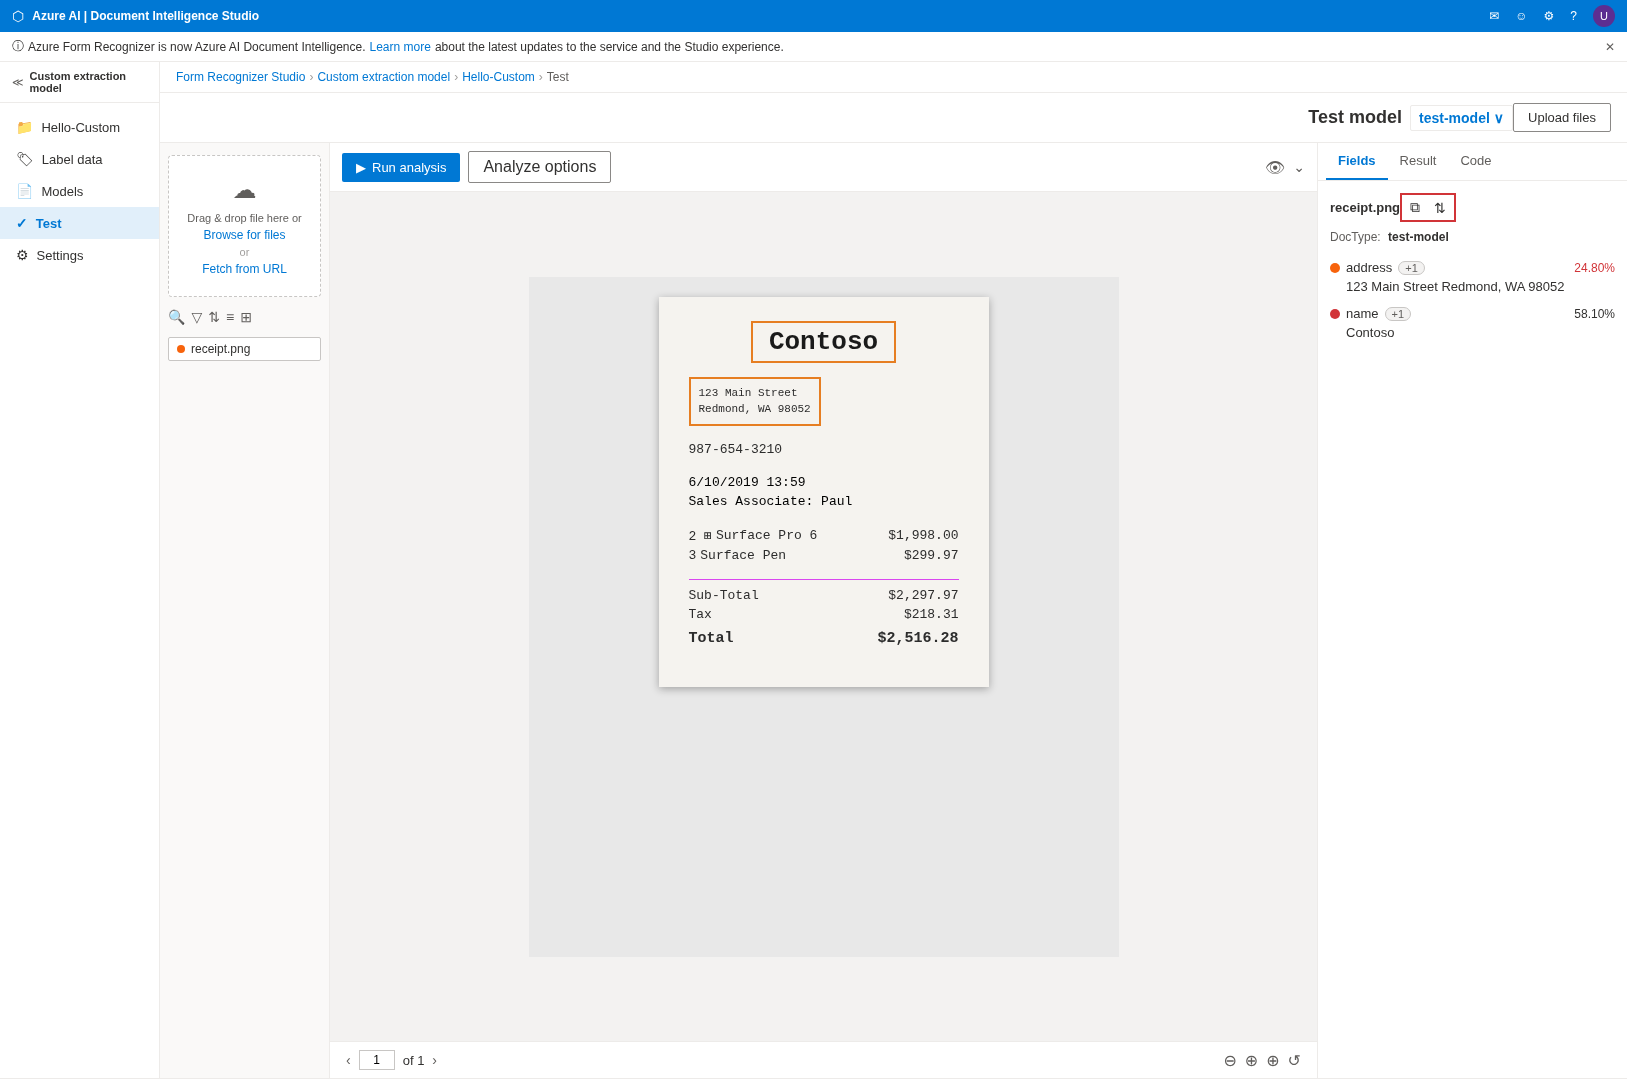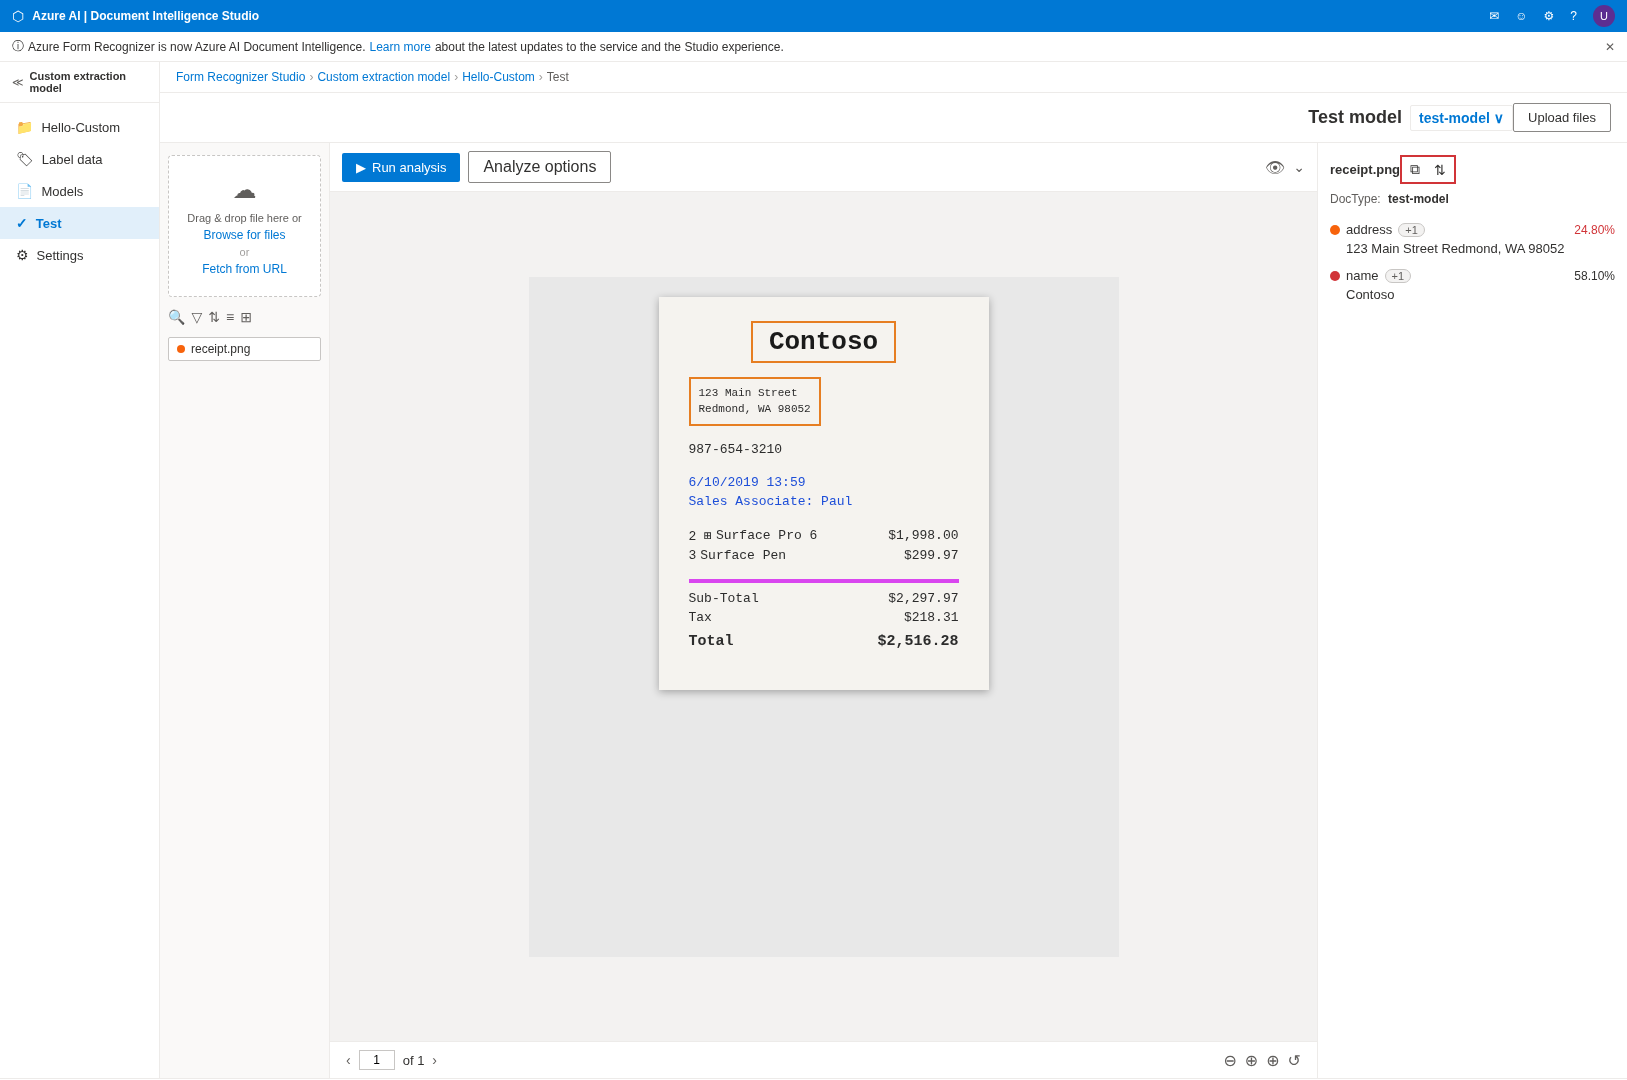--- a/index.html
+++ b/index.html
@@ -227,24 +227,24 @@
     .receipt-paper {
       background: #f5f3ef;
       width: 330px;
       margin: 20px auto;
       padding: 30px 30px 40px 30px;
       box-shadow: 0 2px 8px rgba(0,0,0,0.3);
       font-family: 'Courier New', monospace;
       position: relative;
     }
     .receipt-phone { font-size: 13px; color: #2c2c2c; margin-bottom: 16px; }
-    .receipt-date { font-size: 13px; color: #1d4ed8; margin-bottom: 16px; line-height: 1.5; }
+    .receipt-date { font-size: 13px; color: #000000; margin-bottom: 16px; line-height: 1.5; }
     .receipt-items { font-size: 13px; color: #2c2c2c; margin-bottom: 16px; }
     .receipt-item-row { display: flex; justify-content: space-between; margin-bottom: 4px; }
-    .receipt-totals { font-size: 13px; color: #2c2c2c; border-top: 4px solid #d946ef; padding-top: 8px; }
+    .receipt-totals { font-size: 13px; color: #2c2c2c; border-top: 1px solid #d946ef; padding-top: 8px; }
     .receipt-total-row { display: flex; justify-content: space-between; margin-bottom: 4px; }
     .receipt-total-final { display: flex; justify-content: space-between; margin-top: 8px; font-size: 15px; }
 
     
     .viewer-bottom {
       background: #fff;
       border-top: 1px solid #edebe9;
       padding: 8px 16px;
       display: flex;
       align-items: center;
@@ -508,20 +508,25 @@
           <div class="zoom-controls">
             <button class="zoom-btn">⊖</button>
             <button class="zoom-btn">⊕</button>
             <button class="zoom-btn">⊕</button>
             <button class="zoom-btn">↺</button>
           </div>
         </div>
       </div>
 
       <div class="right-panel">
+        <div class="right-panel-tabs">
+          <div class="right-tab active">Fields</div>
+          <div class="right-tab">Result</div>
+          <div class="right-tab">Code</div>
+        </div>
         <div class="right-panel-content">
           <div class="file-info">
             <div style="display:flex; align-items:center; margin-bottom:8px;">
               <span style="font-weight:600; font-size:13px;">receipt.png</span>
               <div class="file-action-btns">
                 <button class="file-action-btn">⧉</button>
                 <button class="file-action-btn">⇅</button>
               </div>
             </div>
             <div class="doctype-row">

